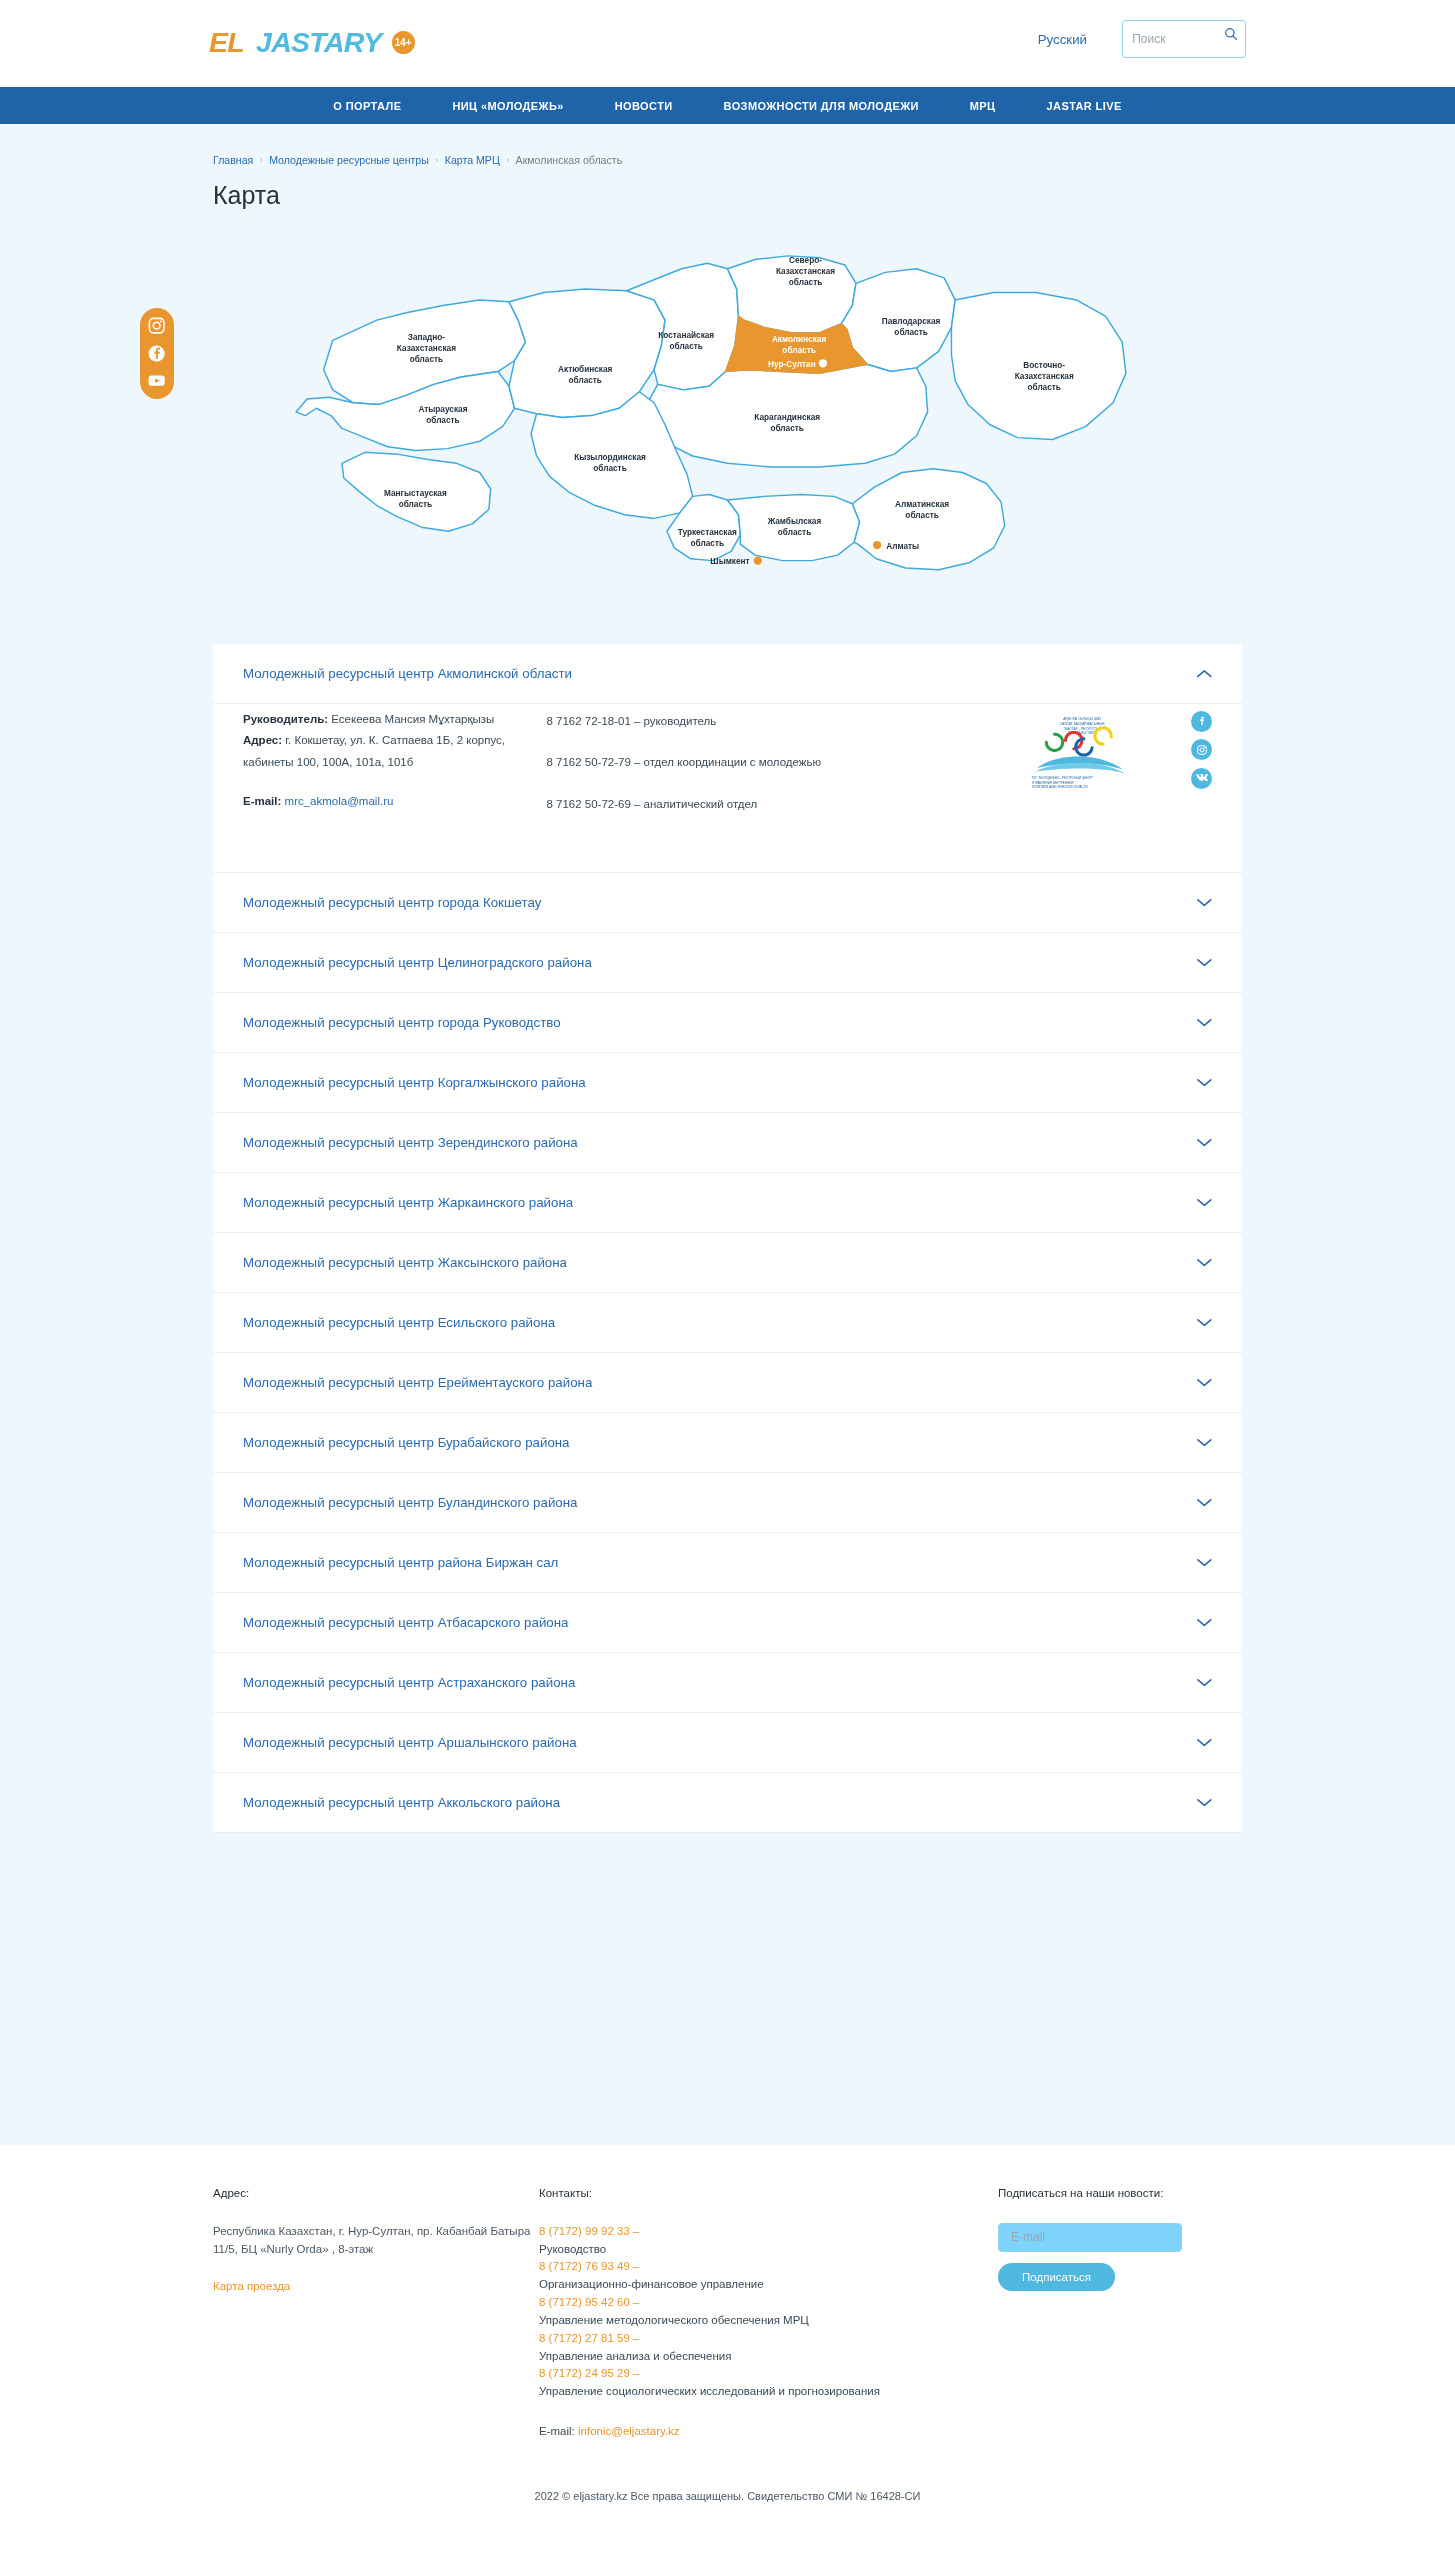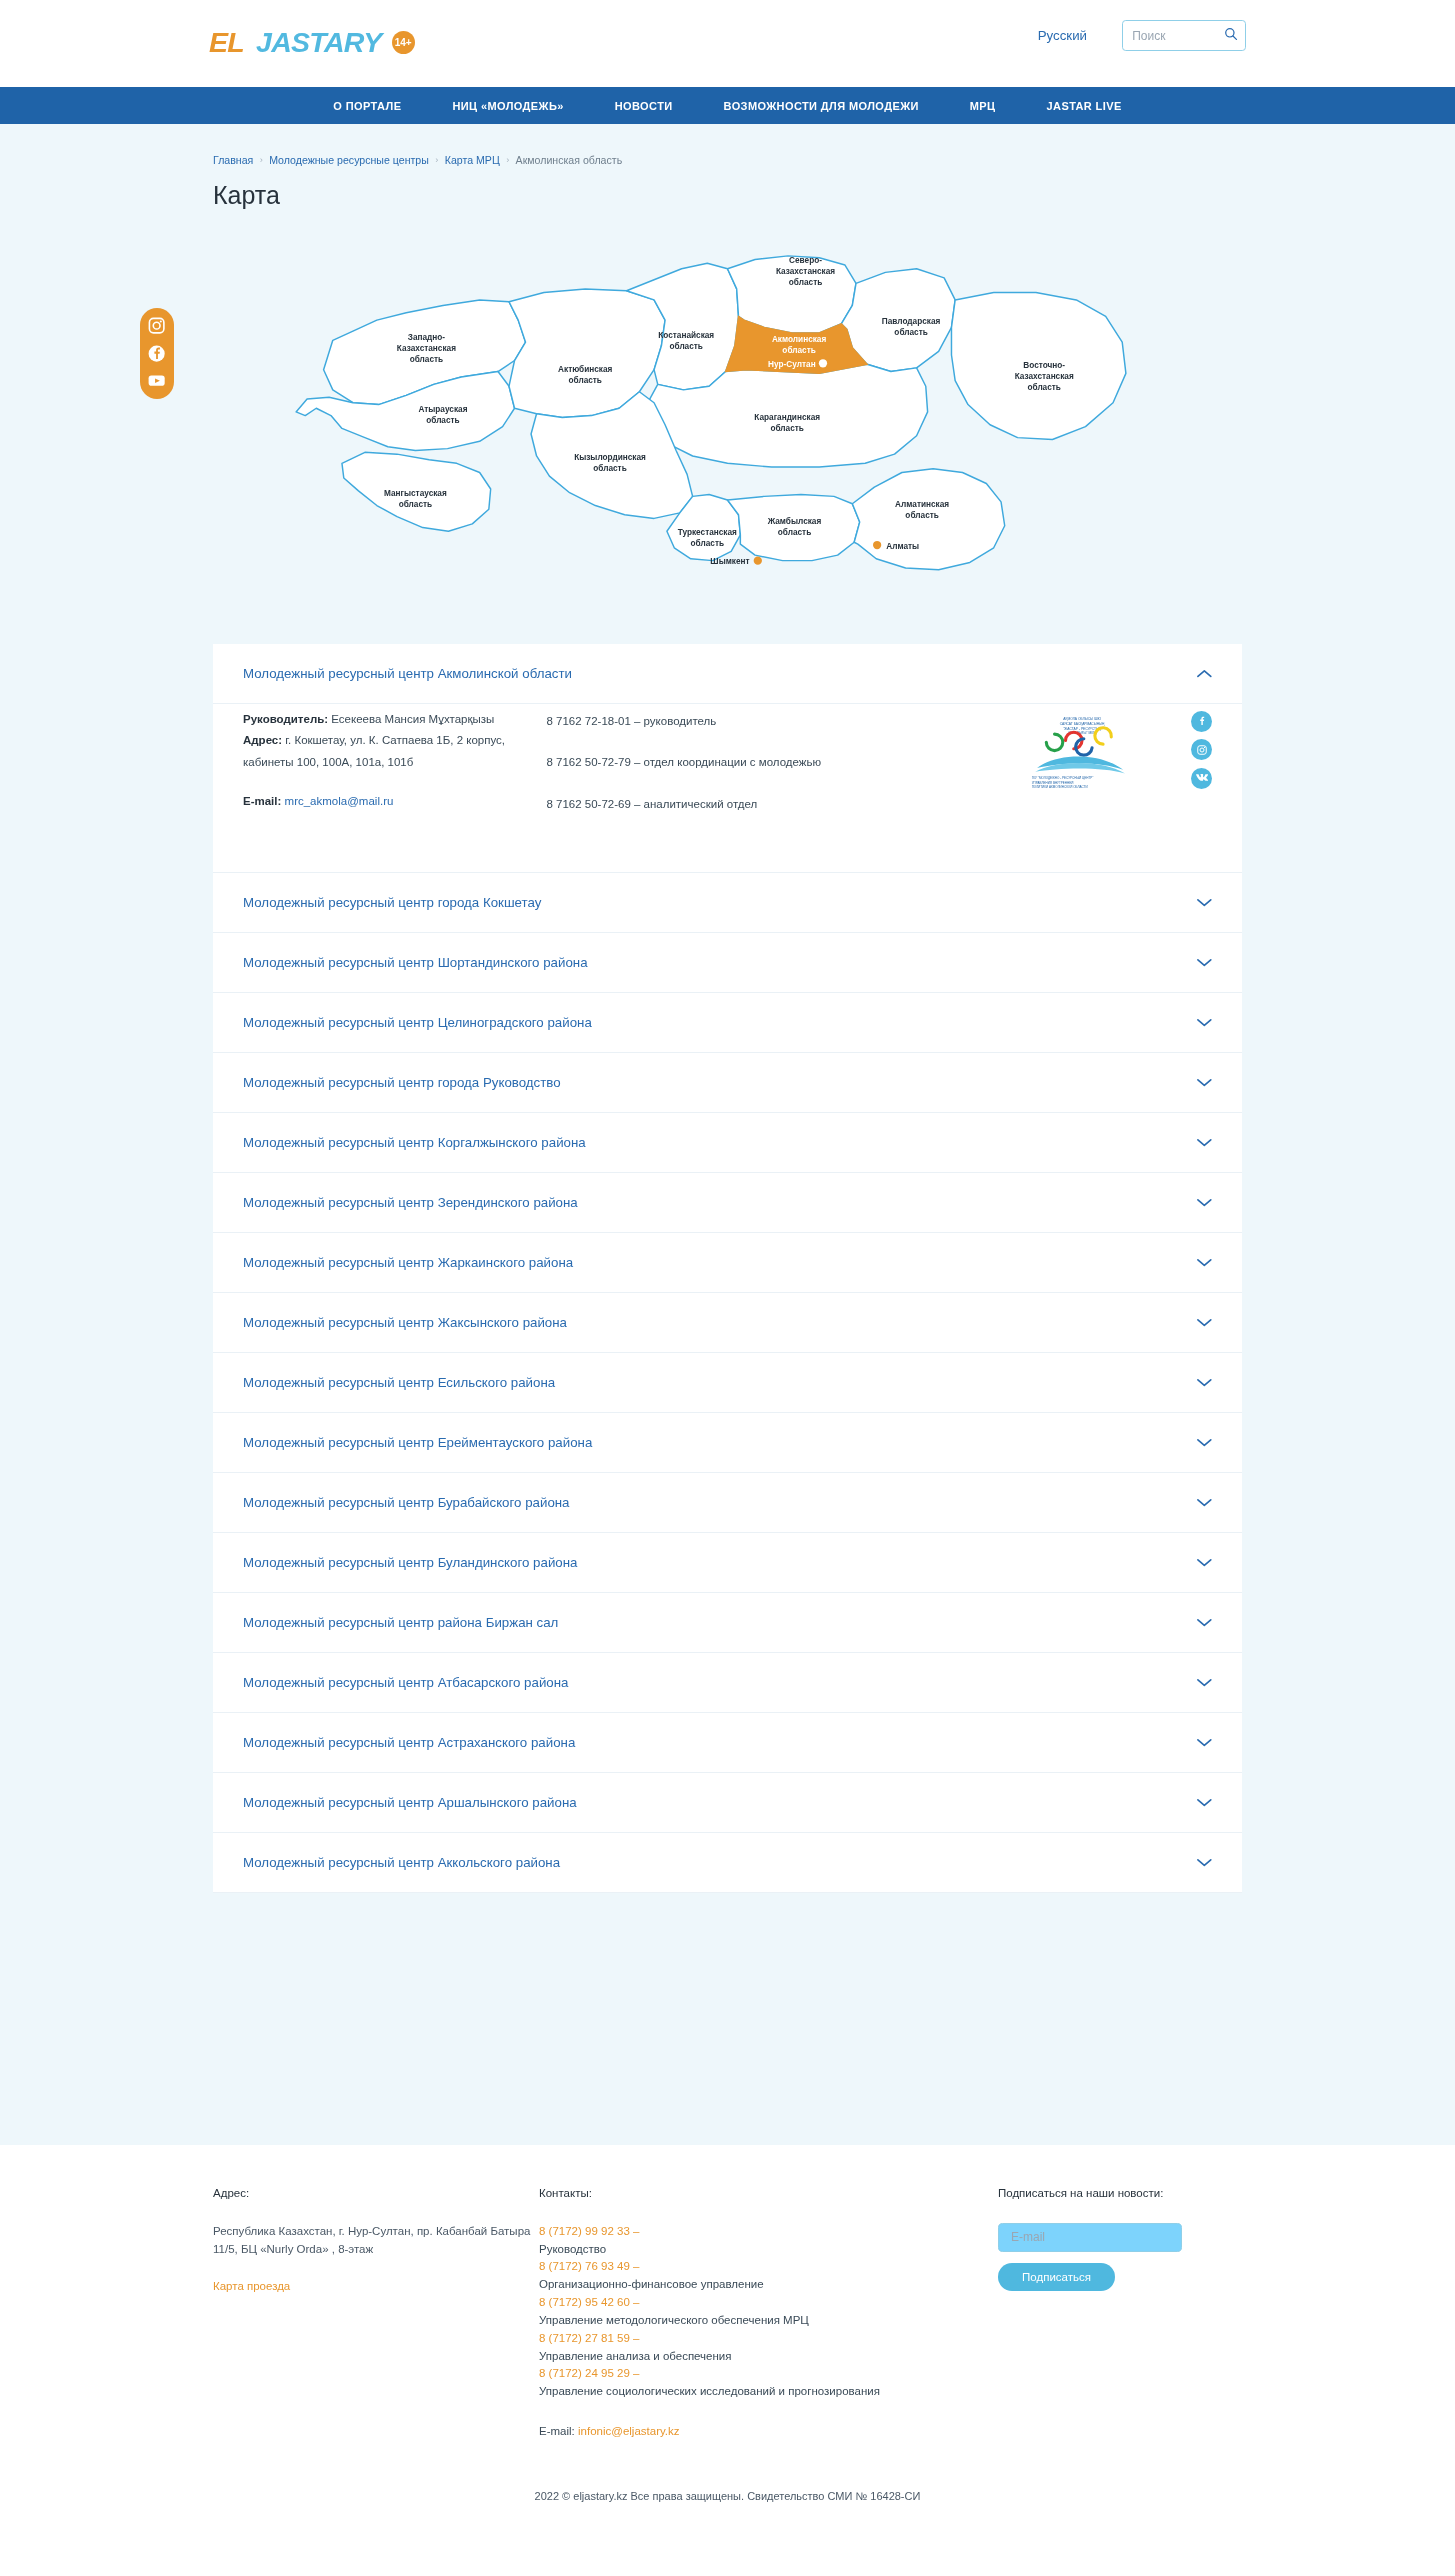--- a/index.html
+++ b/index.html
@@ -55,21 +55,21 @@
     gap: 35px;
   }
   .lang-link {
     color: #2a6bb0;
     font-size: 13.3px;
     text-decoration: none;
     cursor: pointer;
   }
   .search-box {
     width: 124px;
-    height: 31px;
+    height: 38px;
     border: 0.9px solid #8fcfe8;
     border-radius: 3.7px;
     display: flex;
     align-items: center;
     padding: 0 9.2px;
     background: #fff;
     position: relative;
     justify-content: flex-end;
   }
   .search-box input {
@@ -486,28 +486,20 @@
       <div class="acc-item">
         <div class="acc-head">
           <span class="acc-title">Молодежный ресурсный центр города Кокшетау</span>
           <svg class="chev" viewBox="0 0 16 10">
               <polyline points="1,2 8,8 15,2" fill="none" stroke="#2a6bb0" stroke-width="1.8" stroke-linecap="round" stroke-linejoin="round"></polyline>
             </svg>
         </div>
       </div>
       <div class="acc-item">
         <div class="acc-head">
-          <span class="acc-title">Молодежный ресурсный центр Шортандинского района</span>
-          <svg class="chev" viewBox="0 0 16 10">
-              <polyline points="1,2 8,8 15,2" fill="none" stroke="#2a6bb0" stroke-width="1.8" stroke-linecap="round" stroke-linejoin="round"></polyline>
-            </svg>
-        </div>
-      </div>
-      <div class="acc-item">
-        <div class="acc-head">
           <span class="acc-title">Молодежный ресурсный центр Целиноградского района</span>
           <svg class="chev" viewBox="0 0 16 10">
               <polyline points="1,2 8,8 15,2" fill="none" stroke="#2a6bb0" stroke-width="1.8" stroke-linecap="round" stroke-linejoin="round"></polyline>
             </svg>
         </div>
       </div>
       <div class="acc-item">
         <div class="acc-head">
           <span class="acc-title">Молодежный ресурсный центр города Руководство</span>
           <svg class="chev" viewBox="0 0 16 10">

